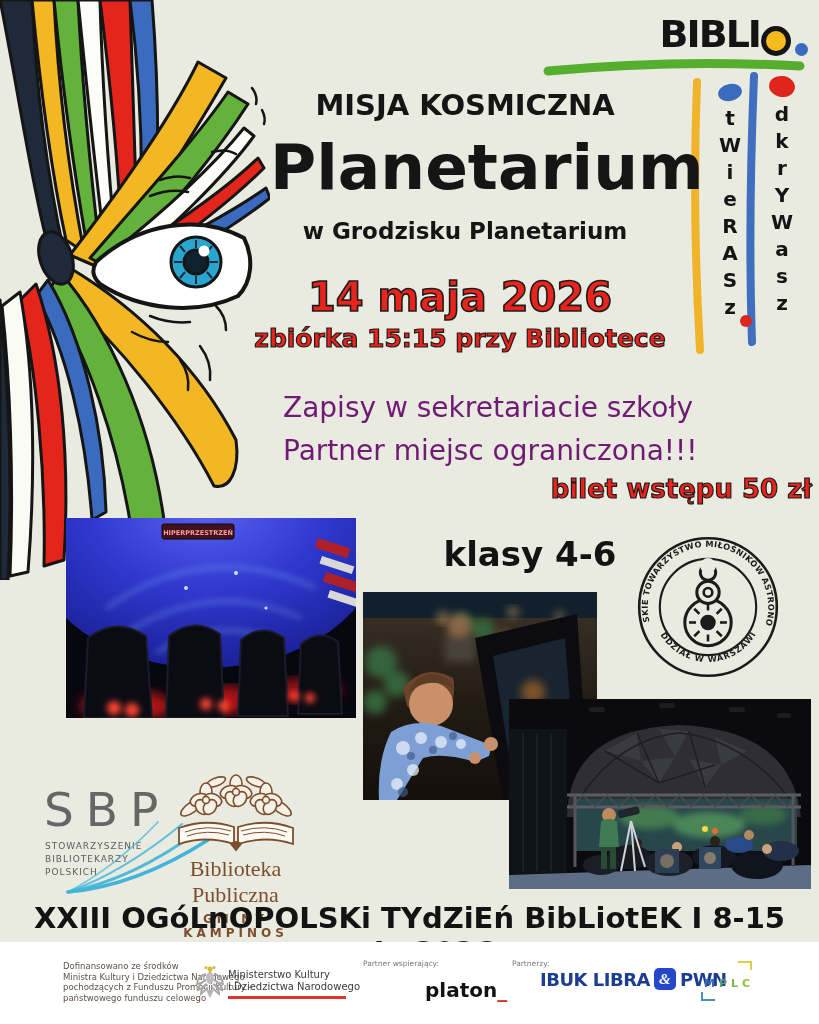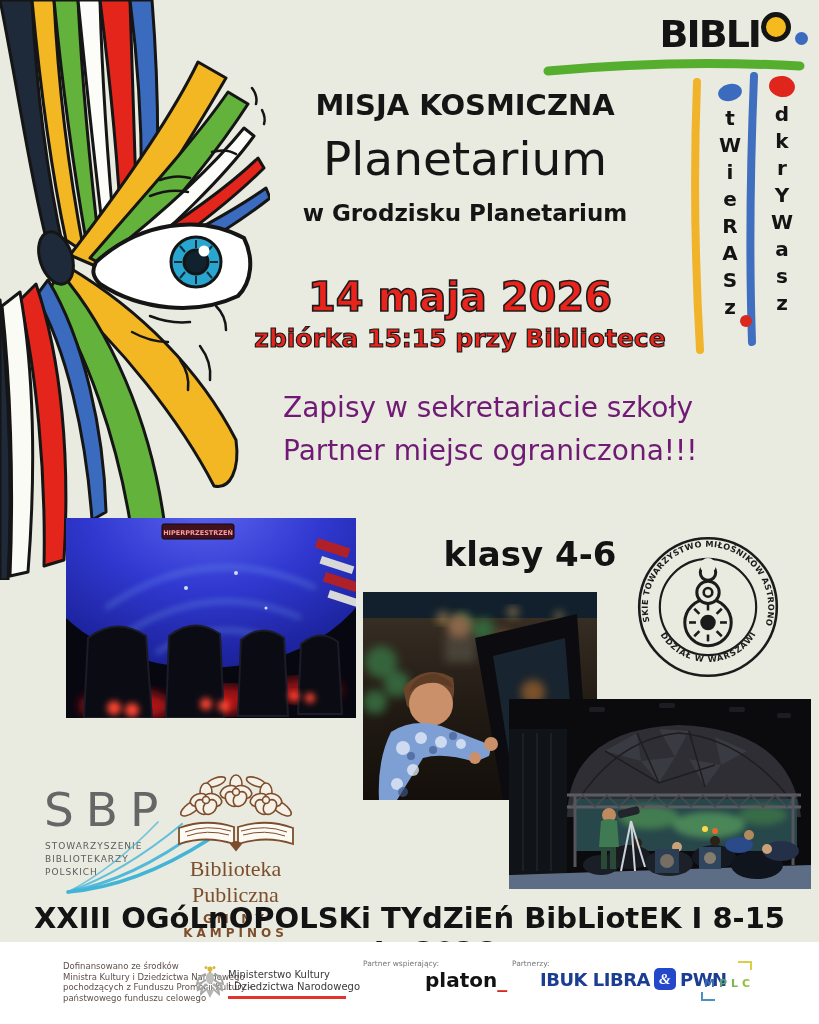--- a/index.html
+++ b/index.html
@@ -2,34 +2,34 @@
 <html><head>
 <meta charset="utf-8">
 <style>
   * { margin:0; padding:0; box-sizing:border-box; }
   html,body { background:#cfd2c6; }
   body { font-family:"DejaVu Sans","Liberation Sans",sans-serif; }
   .poster { position:relative; width:819px; height:1024px; background:#e9ebe0; overflow:hidden; margin:0 auto; }
   .abs { position:absolute; }
 
   
-  .biblogo { left:540px; top:12px; width:268px; display:flex; align-items:flex-start; justify-content:flex-end; }
+  .biblogo { left:540px; top:12px; width:268px; display:flex; align-items:flex-end; justify-content:flex-end; }
   .biblogo .txt { font-size:38px; font-weight:bold; letter-spacing:-2px; color:#141414; }
   .o-circle { display:inline-block; width:30px; height:30px; border-radius:50%; background:#f5bb1e; border:5px solid #141414; margin:0 1px; }
   .blue-dot { display:inline-block; width:13px; height:13px; border-radius:50%; background:#3a6bbf; margin-left:3px; margin-top:20px; }
 
   
   .v-col { width:40px; text-align:center; }
   .v-blob { display:inline-block; border-radius:50%; }
   .v-letters { font-weight:bold; font-size:20px; line-height:27px; color:#141414; white-space:pre-line; }
 
   
   .title-block { left:270px; top:88px; width:390px; text-align:center; color:#151515; }
   .kicker { font-size:29px; font-weight:bold; letter-spacing:0px; }
-  .main-title { font-size:47px; font-weight:normal; margin-top:9px; }
+  .main-title { font-size:63px; font-weight:bold; margin-top:9px; }
   .loc { font-size:23px; font-weight:bold; margin-top:14px; }
   .red-big { font-size:40px; font-weight:bold; color:#e8241c; -webkit-text-stroke:1.6px #1b1b1b; }
   .red-mid { font-size:25px; font-weight:bold; color:#e8241c; -webkit-text-stroke:1.2px #1b1b1b; }
   .date-block { left:230px; top:274px; width:460px; text-align:center; }
   .info-block { left:283px; top:386px; width:450px; font-size:28px; color:#701a75; line-height:43px; }
   .price { left:480px; top:474px; width:332px; text-align:right; }
   .klasy { left:430px; top:534px; width:200px; text-align:center; font-size:34px; font-weight:bold; color:#131313; }
 
   
   .sbp { left:38px; top:778px; width:175px; height:120px; }
@@ -41,21 +41,21 @@
   .kamp-sub { font-size:12px; font-weight:bold; letter-spacing:4px; margin-top:4px; }
 
   .banner { left:0; top:901px; width:819px; text-align:center; font-size:29px; font-weight:bold; color:#131313; letter-spacing:0px; }
 
   
   .footer { left:0; top:942px; width:819px; height:82px; background:#ffffff; }
   .funding { position:absolute; left:63px; top:19px; font-size:8.5px; line-height:10.5px; color:#5f5048; white-space:pre-line; }
   .ministry { position:absolute; left:228px; top:27px; font-size:10px; font-weight:normal; color:#3a3a3a; line-height:12px; white-space:pre-line; }
   .ministry-underline { position:absolute; left:228px; top:54px; width:118px; height:2.5px; background:#e0352b; }
   .flabel { position:absolute; font-size:7.5px; color:#777; }
-  .platon { position:absolute; left:425px; top:26px; font-size:20px; font-weight:bold; color:#121212; }
+  .platon { position:absolute; left:425px; top:36px; font-size:20px; font-weight:bold; color:#121212; }
   .platon .us { color:#d7281e; font-weight:bold; }
   .ibuk-group { position:absolute; left:540px; top:26px; display:flex; align-items:center; gap:4px; }
   .ibuk-txt { font-size:18px; font-weight:bold; color:#1c3e92; letter-spacing:-0.5px; }
   .pwn-sq { width:22px; height:22px; border-radius:5px; background:#2547c9; color:#fff; font-size:15px; font-style:italic; font-weight:bold; text-align:center; line-height:22px; font-family:"Liberation Serif",serif; }
   .mplc { position:absolute; left:704px; top:30px; }
   .mplc-letters span { font-size:11px; font-weight:bold; letter-spacing:4px; }
   .mplc .br-tr { position:absolute; right:2px; top:-11px; width:14px; height:9px; border-top:2px solid #d9cf49; border-right:2px solid #d9cf49; }
   .mplc .br-bl { position:absolute; left:-3px; bottom:-10px; width:14px; height:9px; border-left:2px solid #4a90c4; border-bottom:2px solid #4a90c4; }
 </style>
 </head>
@@ -159,20 +159,21 @@
 
   <div class="abs date-block">
     <div class="red-big">14 maja 2026</div>
     <div class="red-mid" style="margin-top:4px">zbiórka 15:15 przy Bibliotece</div>
   </div>
 
   <div class="abs info-block">
     <div>Zapisy w sekretariacie szkoły</div>
     <div>Partner miejsc ograniczona!!!</div>
   </div>
+  <div class="abs price red-mid" style="font-size:26px">bilet wstępu 50 zł</div>
   <div class="abs klasy">klasy 4-6</div>
 
   <svg class="abs" style="left:621px;top:521px" width="174" height="172" viewBox="608 506 200 200">
     <circle cx="708" cy="606" r="80" fill="none" stroke="#1b1b1b" stroke-width="3"></circle>
     <circle cx="708" cy="606" r="56" fill="none" stroke="#1b1b1b" stroke-width="2.5"></circle>
     <defs>
       <path id="arcTop" d="M640.4,624.1 A70,70 0 1 1 775.6,624.1" fill="none"></path>
       <path id="arcBot" d="M652.6,638 A64,64 0 0 0 763.4,638" fill="none"></path>
     </defs>
     <text font-size="9.6" font-weight="bold" fill="#1b1b1b" letter-spacing="0.4">

